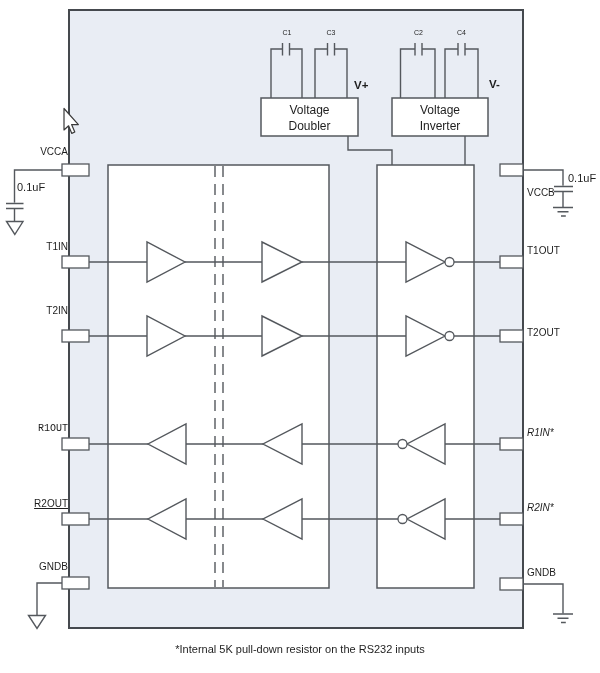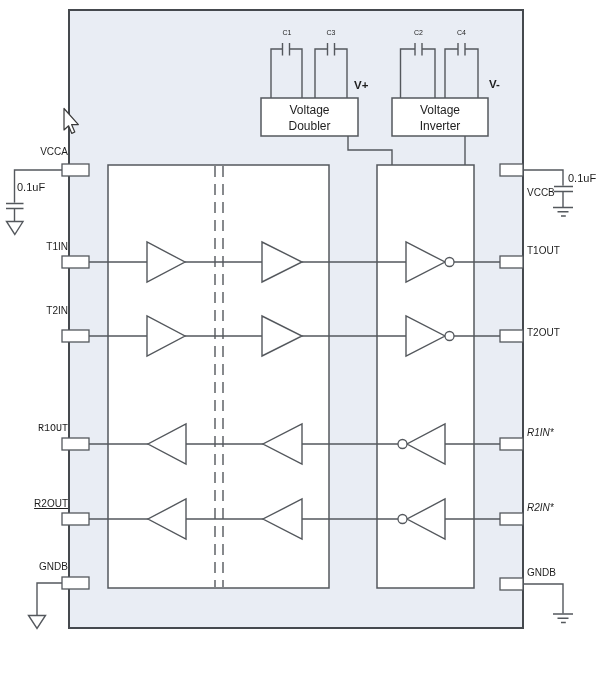--- a/index.html
+++ b/index.html
@@ -133,13 +133,14 @@
   <span class="rail-lbl" style="left:489px; top:78px;">V-</span>
 
   <span class="val-lbl" style="left:17px; top:181px;">0.1uF</span>
   <span class="val-lbl" style="left:568px; top:172px;">0.1uF</span>
 
   <div class="block-lbl" style="left:261px; top:100px; width:97px;">Voltage
 Doubler</div>
   <div class="block-lbl" style="left:392px; top:100px; width:96px;">Voltage
 Inverter</div>
 
+  <div class="note" style="top:643px;">*Internal 5K pull-down resistor on the RS232 inputs</div>
 </div>
 
 </body></html>

